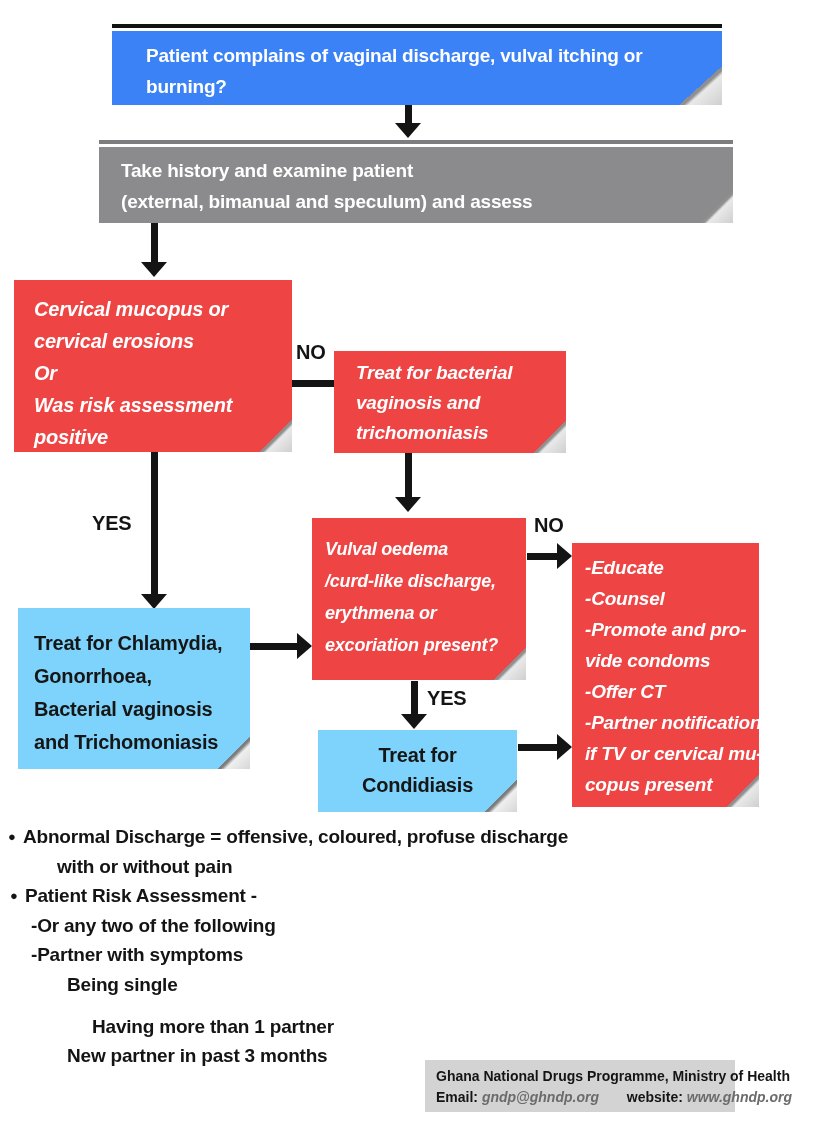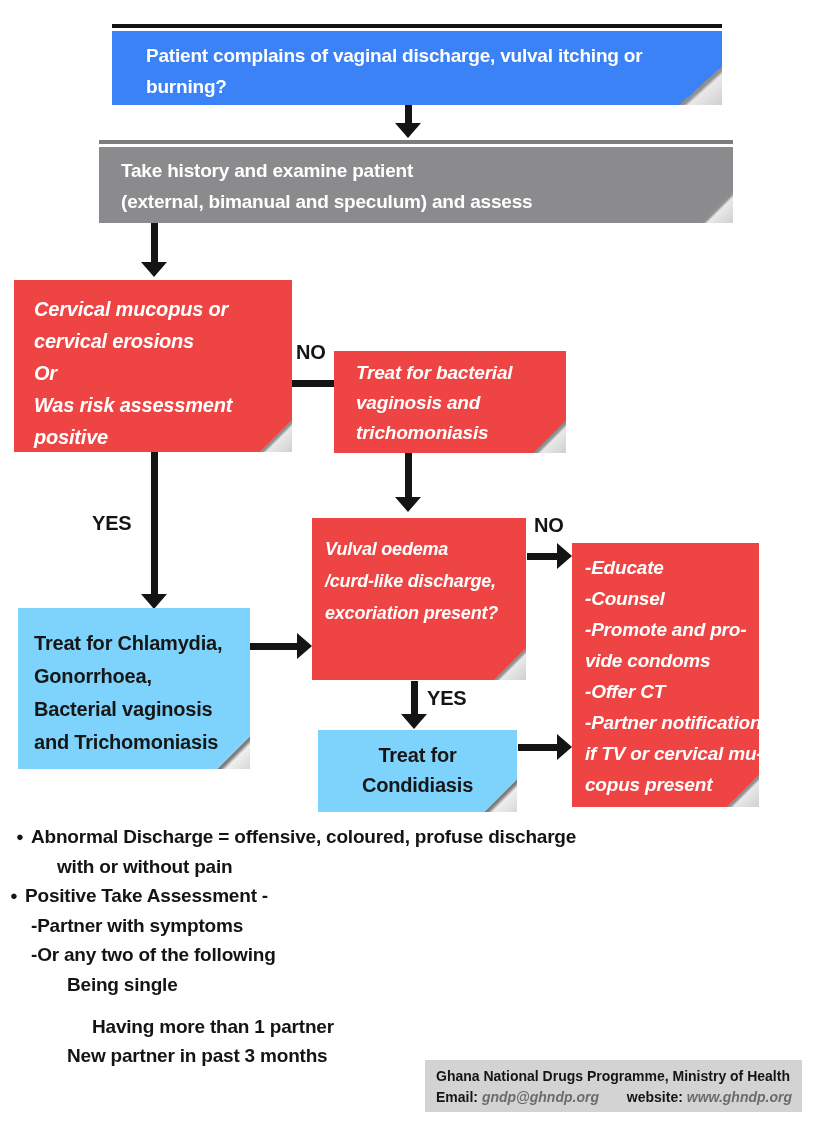--- a/index.html
+++ b/index.html
@@ -48,21 +48,21 @@
   #a5{left:527px;top:543px;width:45px;height:26px;}
   #a6{left:141px;top:452px;width:26px;height:157px;}
   #a7{left:250px;top:633px;width:62px;height:26px;}
   #a8{left:401px;top:681px;width:26px;height:48px;}
   #a9{left:518px;top:734px;width:54px;height:26px;}
   
   #notes{position:absolute;left:0;top:822px;width:680px;font-size:19px;letter-spacing:-0.2px;}
   .note-line{line-height:29.6px;white-space:nowrap;}
   .bullet{display:inline-block;width:15px;font-size:13px;vertical-align:2px;}
   
-  #footer{position:absolute;left:425px;top:1060px;width:377px;height:52px;background:#d3d3d3;
+  #footer{position:absolute;left:425px;top:1060px;width:310px;height:52px;background:#d3d3d3;
           box-sizing:border-box;padding:6px 0 0 11px;font-size:14px;line-height:21px;white-space:nowrap;}
   .muted{color:#6b6b6b;font-style:italic;}
   .gap{margin-left:24px;}
 </style>
 </head>
 <body>
 
 <div class="page">
 
   <div class="rule" id="rule-start"></div>
@@ -118,20 +118,21 @@
 
   <div class="branch-label" id="lbl-yes-cervical">YES</div>
   <div class="av" id="a6">
       <span class="shaft"></span>
       <span class="head"></span>
     </div>
 
   <div class="node dark" id="node-vulval">
     <div class="ln">Vulval oedema</div>
     <div class="ln">/curd-like discharge,</div>
+    <div class="ln">erythmena or</div>
     <div class="ln">excoriation present?</div>
     <span class="fold"></span>
   </div>
 
   <div class="branch-label" id="lbl-no-vulval">NO</div>
   <div class="ah" id="a5">
       <span class="shaft"></span>
       <span class="head"></span>
     </div>
 
@@ -171,25 +172,25 @@
     <div class="ln">Condidiasis</div>
     <span class="fold"></span>
   </div>
 
   <div class="ah" id="a9">
       <span class="shaft"></span>
       <span class="head"></span>
     </div>
 
   <div id="notes">
-    <div class="note-line" style="padding-left:16px;"><span class="bullet">●</span><span>Abnormal Discharge = offensive, coloured, profuse discharge</span></div>
+    <div class="note-line" style="padding-left:8px;"><span class="bullet">●</span><span>Abnormal Discharge = offensive, coloured, profuse discharge</span></div>
     <div class="note-line" style="padding-left:57px;"><span>with or without pain</span></div>
-    <div class="note-line" style="padding-left:10px;"><span class="bullet">●</span><span>Positive Take Assessment -</span></div>
+    <div class="note-line" style="padding-left:10px;"><span class="bullet">●</span><span>Patient Risk Assessment -</span></div>
+    <div class="note-line" style="padding-left:31px;"><span>-Or any two of the following</span></div>
     <div class="note-line" style="padding-left:31px;"><span>-Partner with symptoms</span></div>
-    <div class="note-line" style="padding-left:31px;"><span>-Or any two of the following</span></div>
     <div class="note-line" style="padding-left:67px;"><span>Being single</span></div>
     <div class="note-line" style="padding-left:92px;margin-top:12px;"><span>Having more than 1 partner</span></div>
     <div class="note-line" style="padding-left:67px;"><span>New partner in past 3 months</span></div>
   </div>
 
   <div id="footer">
     <div>Ghana National Drugs Programme, Ministry of Health</div>
     <div>
       <span>Email:</span>
       <span class="muted">gndp@ghndp.org</span>

